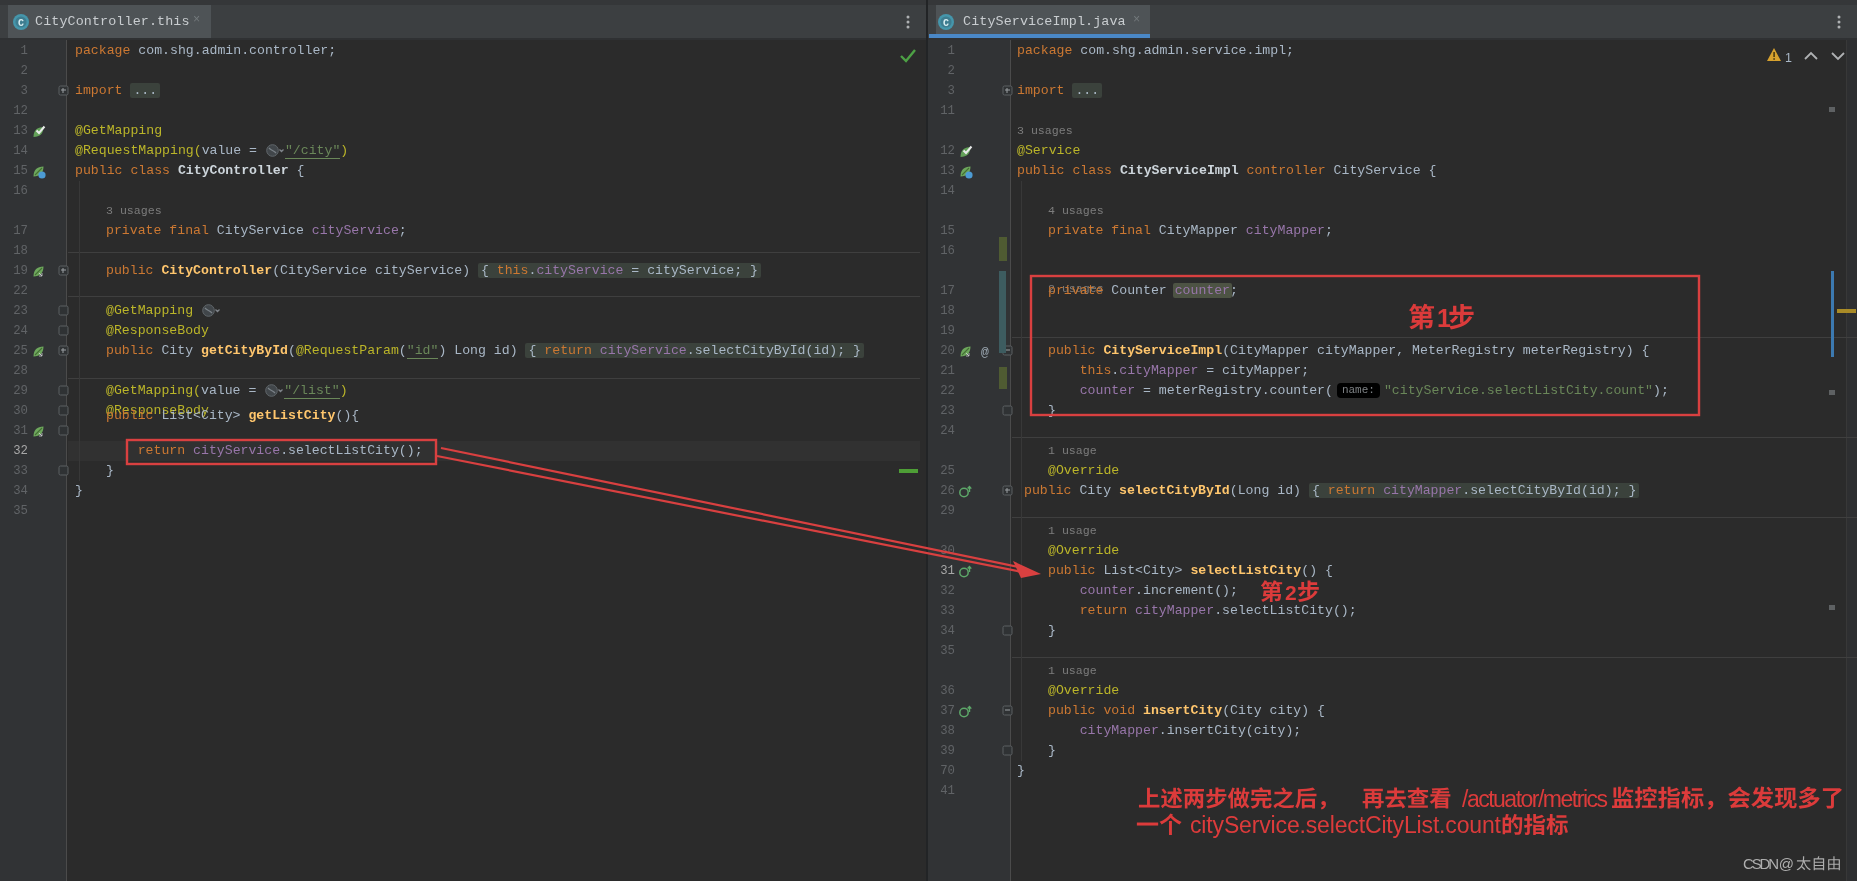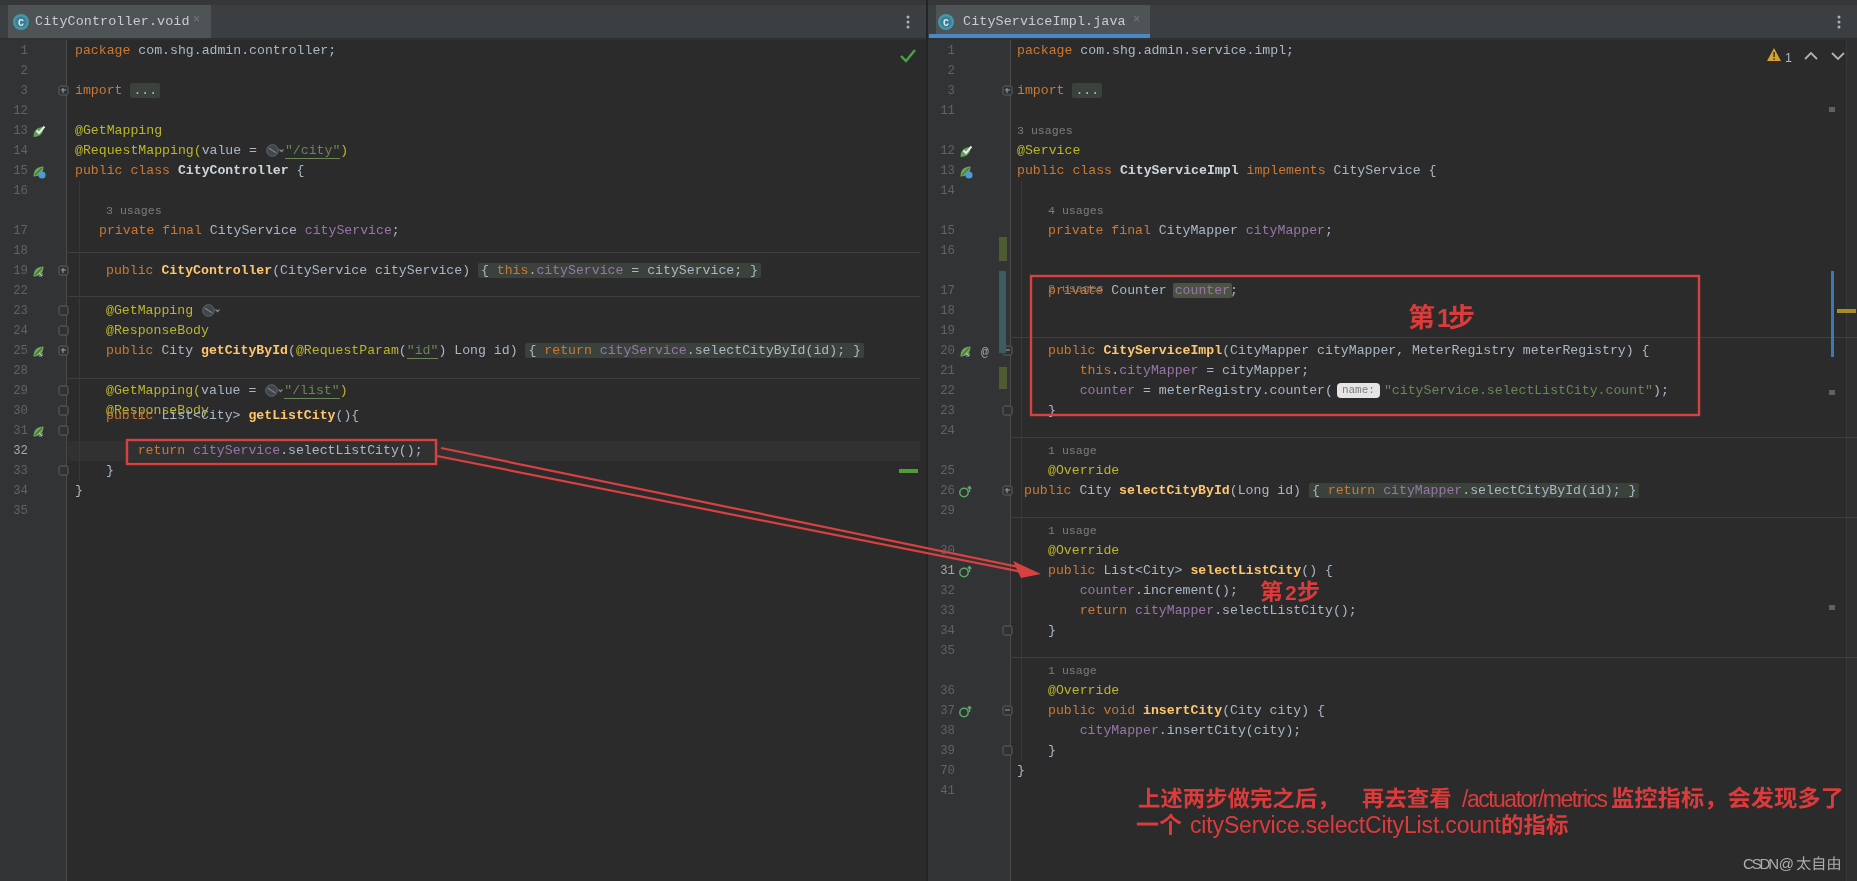--- a/index.html
+++ b/index.html
@@ -9,35 +9,35 @@
 .numw{color:#A7A7A7}
 .k{color:#CC7832}
 .a{color:#BBB529}
 .m{color:#FFC66D;font-weight:bold}
 .cls{color:#CDD5DB;font-weight:bold}
 .f{color:#9876AA}
 .s{color:#6A8759}
 .su{color:#6A8759;border-bottom:1px solid #6A8759}
 .fold{background:#3B423C;border-radius:2px;padding:0 3px}
 .use{position:absolute;height:20px;line-height:20px;font-size:11.6px;color:#7C7C7C}
-.hint{display:inline-block;background:#e5e5e5;color:#7D8184;font-size:11px;border-radius:4px;padding:0 5px;margin:0 4px;height:15px;line-height:15px;vertical-align:1px}
+.hint{display:inline-block;background:#000000;color:#7D8184;font-size:11px;border-radius:4px;padding:0 5px;margin:0 4px;height:15px;line-height:15px;vertical-align:1px}
 .sel{background:#4D5344;border-radius:2px;padding:0 2px;margin:0 -2px}
 .sep{position:absolute;height:1px;background:#3F3F3F}
 .tabtxt{position:absolute;font-size:13.4px;color:#C9CdD0;letter-spacing:.1px}
 </style></head><body>
 <div class="abs" style="left:0;top:0;width:1857px;height:40px;background:#3C3F41"></div>
 <div class="abs" style="left:0;top:0;width:1857px;height:5px;background:#353739"></div>
 <div class="abs" style="left:0;top:38px;width:1857px;height:2px;background:#2f3133"></div>
 <div class="abs" style="left:0;top:40px;width:67px;height:841px;background:#313335;border-right:1px solid #4B4B4B"></div>
 <div class="abs" style="left:928px;top:40px;width:83px;height:841px;background:#313335;border-right:1px solid #4B4B4B"></div>
 <div class="abs" style="left:926px;top:0;width:2px;height:881px;background:#222426"></div>
 <div class="abs" style="left:8px;top:5px;width:203px;height:33px;background:#4E5356"></div>
 <div class="abs" style="left:936px;top:5px;width:214px;height:33px;background:#4E5356"></div>
 <div class="abs" style="left:929px;top:34px;width:221px;height:4px;background:#4A88C7"></div>
-<div class="tabtxt" style="left:35px;top:14px">CityController.void</div>
+<div class="tabtxt" style="left:35px;top:14px">CityController.this</div>
 <div class="tabtxt" style="left:963px;top:14px">CityServiceImpl.java</div>
 <div class="abs" style="left:193px;top:13px;font-size:12px;color:#73797C">×</div>
 <div class="abs" style="left:1133px;top:13px;font-size:12px;color:#73797C">×</div>
 <div class="abs" style="left:1846px;top:40px;width:1px;height:841px;background:#383838"></div>
 <div class="abs" style="left:1847px;top:40px;width:10px;height:841px;background:#2E2F31"></div>
 <div class="abs" style="left:68px;top:441px;width:852px;height:20px;background:#313131"></div>
 <div class="sep" style="left:68px;top:252px;width:852px"></div>
 <div class="sep" style="left:68px;top:296px;width:852px"></div>
 <div class="sep" style="left:68px;top:378px;width:852px"></div>
 <div class="sep" style="left:1012px;top:337px;width:845px"></div>
@@ -45,21 +45,21 @@
 <div class="sep" style="left:1012px;top:517px;width:845px"></div>
 <div class="sep" style="left:1012px;top:657px;width:845px"></div>
 <div class="abs" style="left:79px;top:181px;width:1px;height:300px;background:#383838"></div>
 <div class="abs" style="left:1021px;top:181px;width:1px;height:580px;background:#383838"></div>
 <div class="row" style="left:75px;top:41px"><span class="k">package</span> com.shg.admin.controller;</div>
 <div class="row" style="left:75px;top:81px"><span class="k">import</span> <span class="fold">...</span></div>
 <div class="row" style="left:75px;top:121px"><span class="a">@GetMapping</span></div>
 <div class="row" style="left:75px;top:141px"><span class="a">@RequestMapping(</span>value = <span style="display:inline-block;width:20px"></span><span class="su">"/city"</span><span class="a">)</span></div>
 <div class="row" style="left:75px;top:161px"><span class="k">public class</span> <span class="cls">CityController</span> {</div>
 <div class="use" style="left:106px;top:201px">3 usages</div>
-<div class="row" style="left:99px;top:221px"><span class="k">private final</span> CityService <span class="f">cityService</span>;</div>
+<div class="row" style="left:106px;top:221px"><span class="k">private final</span> CityService <span class="f">cityService</span>;</div>
 <div class="row" style="left:106px;top:261px"><span class="k">public</span> <span class="m">CityController</span>(CityService cityService) <span class="fold">{ <span class="k">this</span>.<span class="f">cityService</span> = cityService; }</span></div>
 <div class="row" style="left:106px;top:301px"><span class="a">@GetMapping</span> <span style="display:inline-block;width:20px"></span></div>
 <div class="row" style="left:106px;top:321px"><span class="a">@ResponseBody</span></div>
 <div class="row" style="left:106px;top:341px"><span class="k">public</span> City <span class="m">getCityById</span>(<span class="a">@RequestParam</span>(<span class="su">"id"</span>) Long id) <span class="fold">{ <span class="k">return</span> <span class="f">cityService</span>.selectCityById(id); }</span></div>
 <div class="row" style="left:106px;top:381px"><span class="a">@GetMapping(</span>value = <span style="display:inline-block;width:20px"></span><span class="su">"/list"</span><span class="a">)</span></div>
 <div class="row" style="left:106px;top:401px"><span class="a">@ResponseBody</span></div>
 <div class="row" style="left:106px;top:406px"><span class="k">public</span> List&lt;City&gt; <span class="m">getListCity</span>(){</div>
 <div class="row" style="left:106px;top:441px">    <span class="k">return</span> <span class="f">cityService</span>.selectListCity();</div>
 <div class="row" style="left:106px;top:461px">}</div>
 <div class="row" style="left:75px;top:481px">}</div>
@@ -83,21 +83,21 @@
 <div class="num" style="left:-6px;top:401px">30</div>
 <div class="num" style="left:-6px;top:421px">31</div>
 <div class="num numw" style="left:-6px;top:441px">32</div>
 <div class="num" style="left:-6px;top:461px">33</div>
 <div class="num" style="left:-6px;top:481px">34</div>
 <div class="num" style="left:-6px;top:501px">35</div>
 <div class="row" style="left:1017px;top:41px"><span class="k">package</span> com.shg.admin.service.impl;</div>
 <div class="row" style="left:1017px;top:81px"><span class="k">import</span> <span class="fold">...</span></div>
 <div class="use" style="left:1017px;top:121px">3 usages</div>
 <div class="row" style="left:1017px;top:141px"><span class="a">@Service</span></div>
-<div class="row" style="left:1017px;top:161px"><span class="k">public class</span> <span class="cls">CityServiceImpl</span> <span class="k">implements</span> CityService {</div>
+<div class="row" style="left:1017px;top:161px"><span class="k">public class</span> <span class="cls">CityServiceImpl</span> <span class="k">controller</span> CityService {</div>
 <div class="use" style="left:1048px;top:201px">4 usages</div>
 <div class="row" style="left:1048px;top:221px"><span class="k">private final</span> CityMapper <span class="f">cityMapper</span>;</div>
 <div class="use" style="left:1048px;top:279px">2 usages</div>
 <div class="row" style="left:1048px;top:281px"><span class="k">private</span> Counter <span class="sel"><span class="f">counter</span></span>;</div>
 <div class="row" style="left:1048px;top:341px"><span class="k">public</span> <span class="m">CityServiceImpl</span>(CityMapper cityMapper, MeterRegistry meterRegistry) {</div>
 <div class="row" style="left:1048px;top:361px">    <span class="k">this</span>.<span class="f">cityMapper</span> = cityMapper;</div>
 <div class="row" style="left:1048px;top:381px">    <span class="f">counter</span> = meterRegistry.counter(<span class="hint">name:</span><span class="s">"cityService.selectListCity.count"</span>);</div>
 <div class="row" style="left:1048px;top:401px">}</div>
 <div class="use" style="left:1048px;top:441px">1 usage</div>
 <div class="row" style="left:1048px;top:461px"><span class="a">@Override</span></div>

